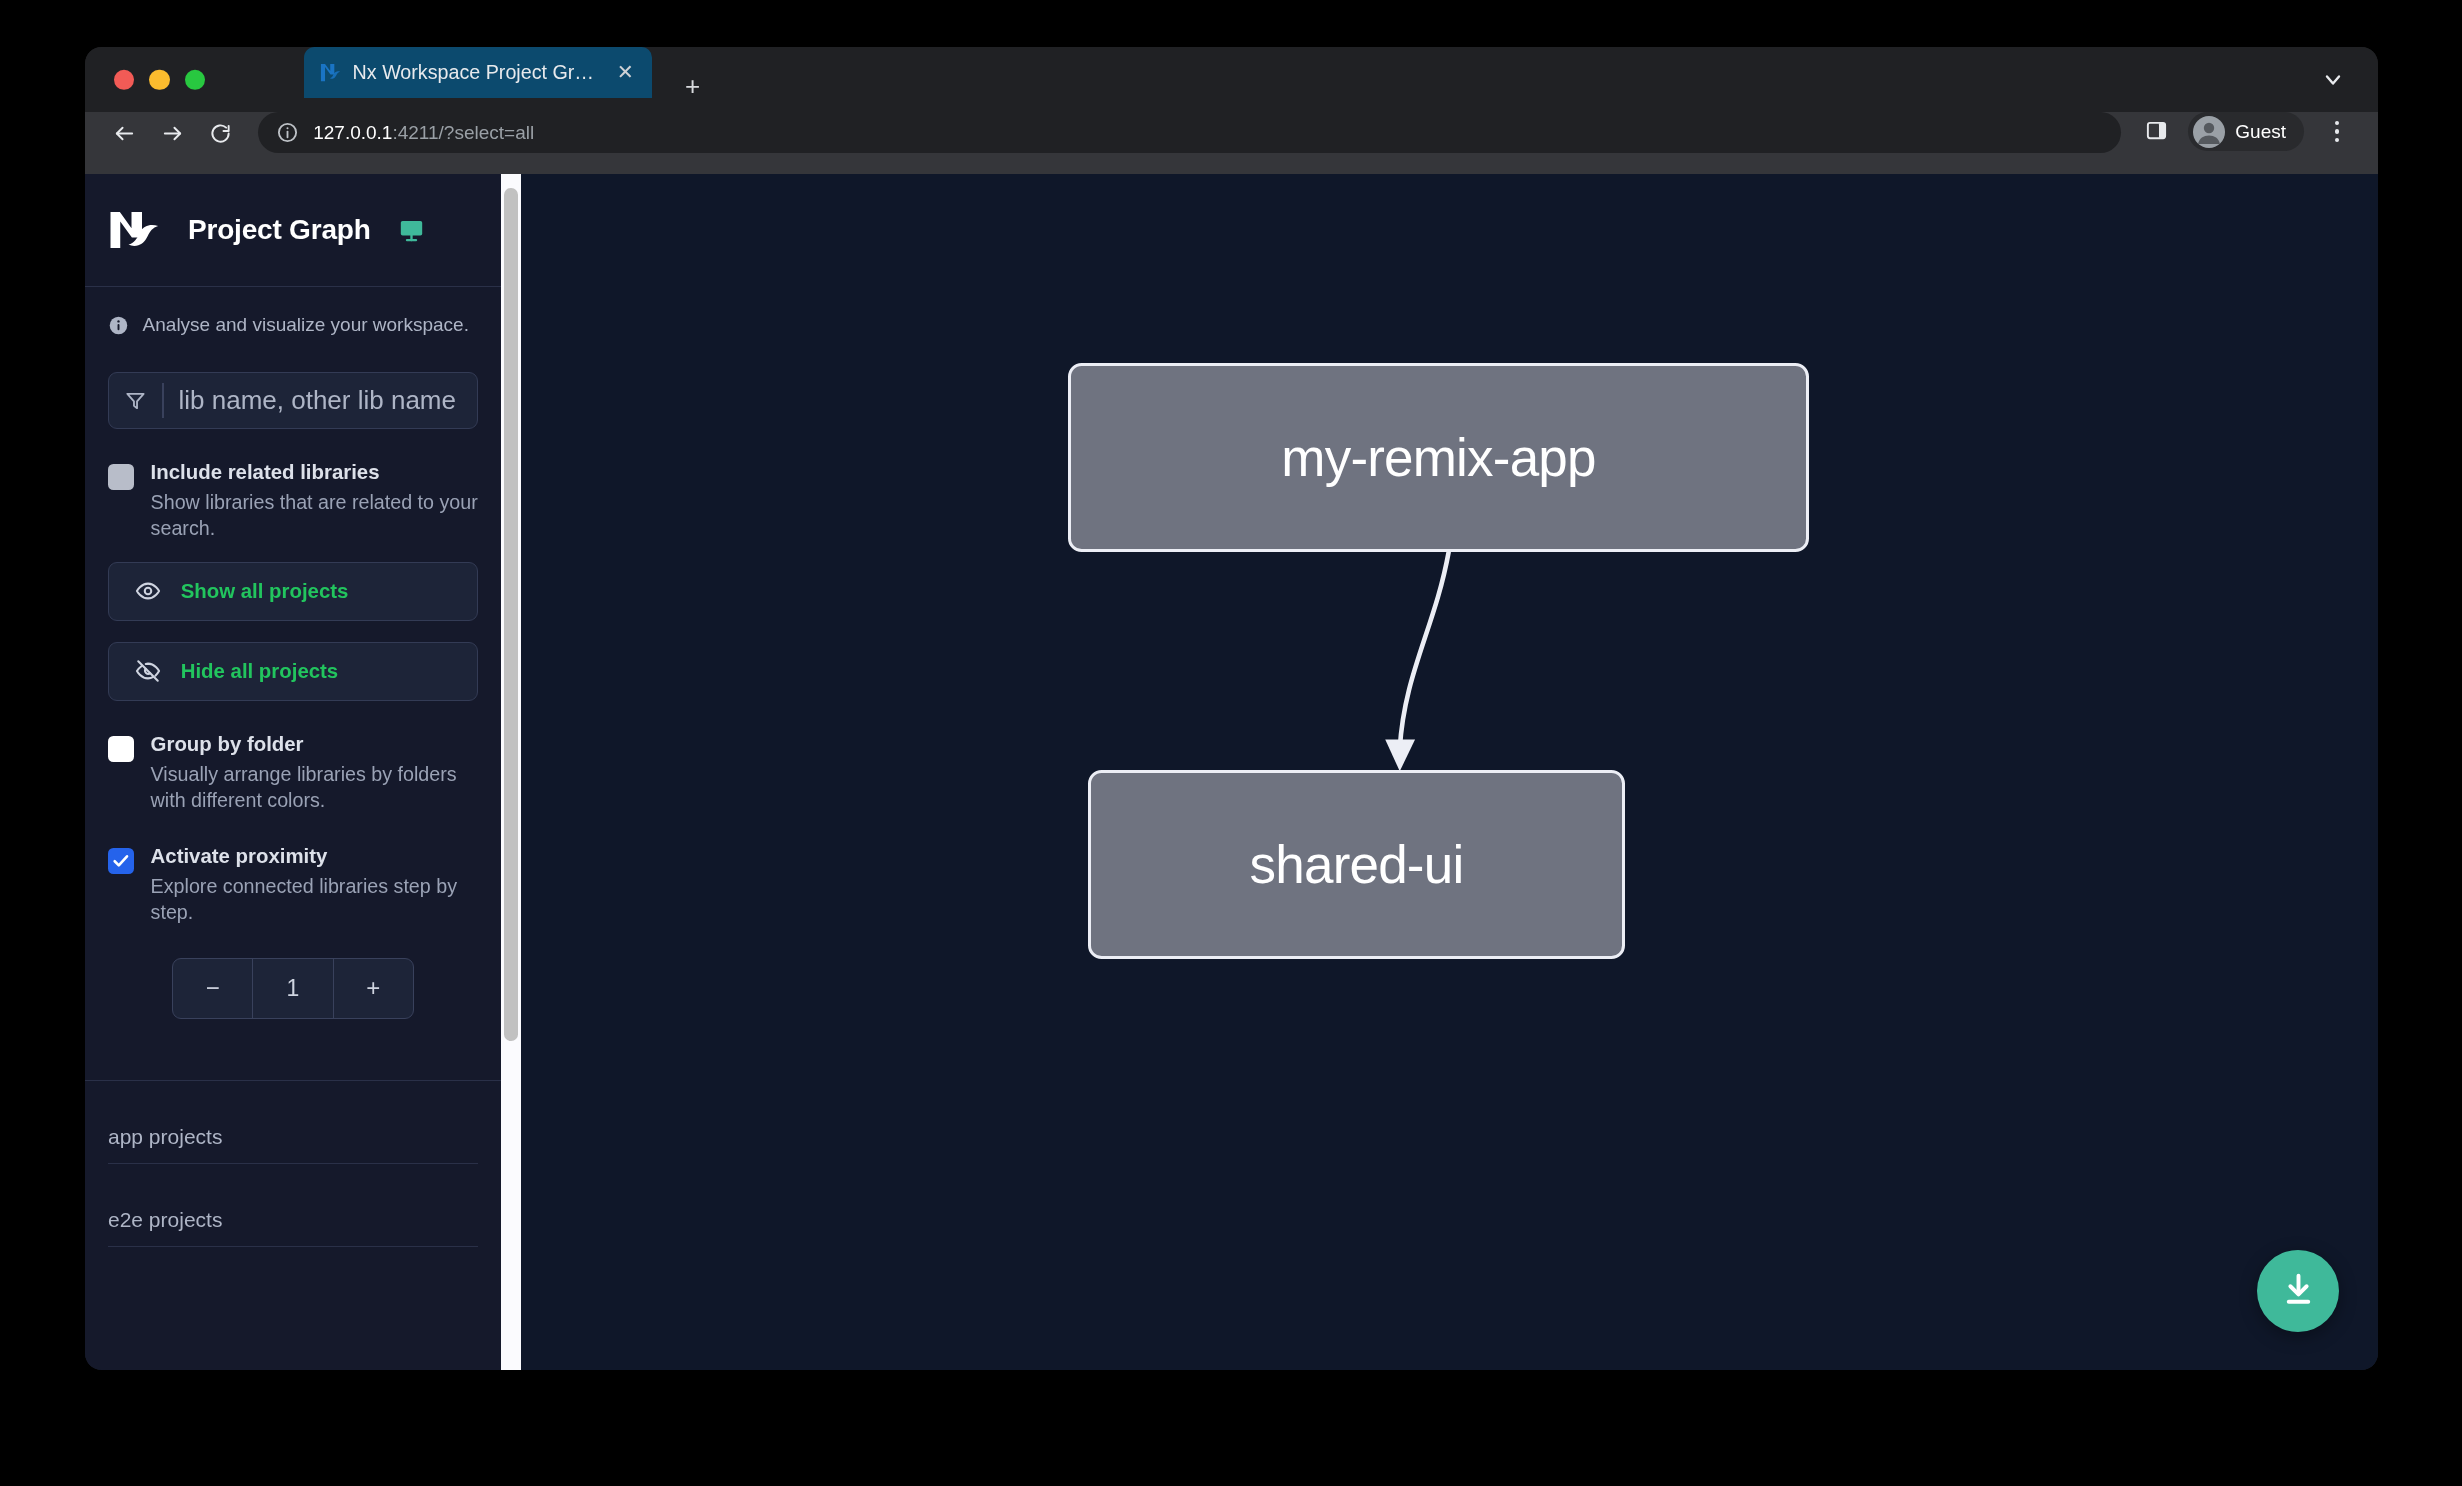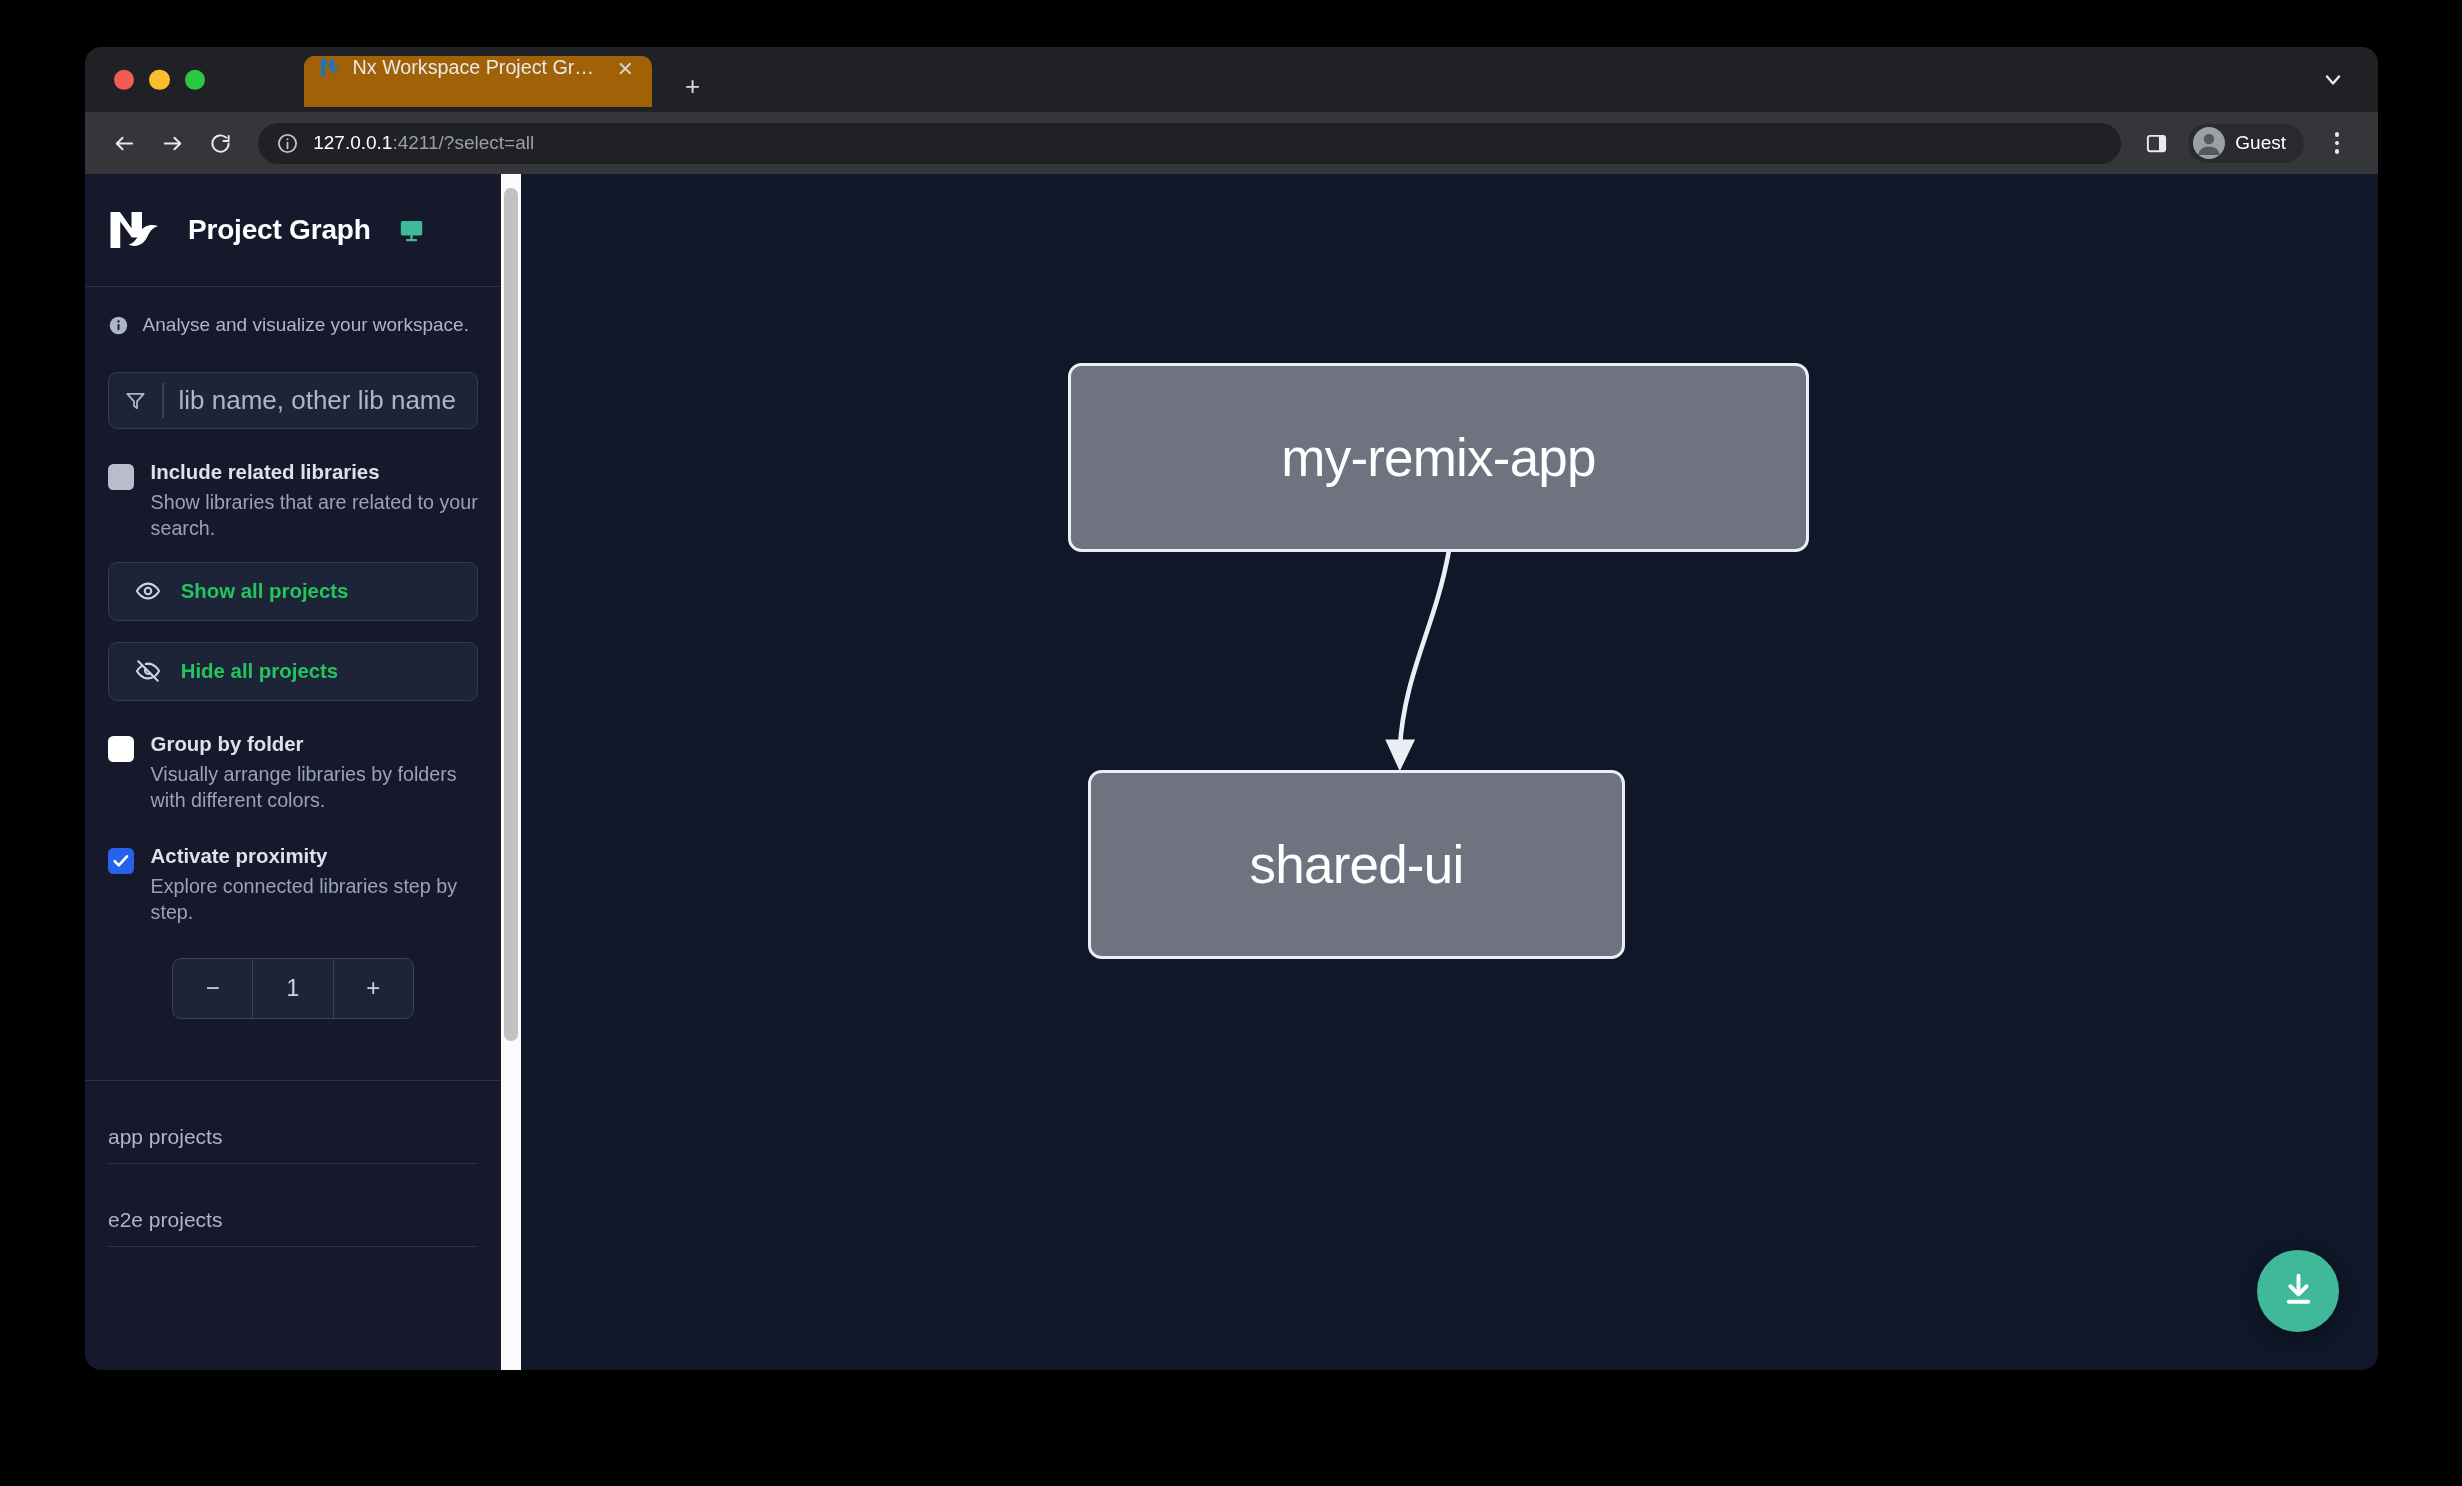--- a/index.html
+++ b/index.html
@@ -32,26 +32,26 @@
     transform: translateY(-50%);
     display: flex; gap: 15px;
   }
   .tl { width: 20.4px; height: 20.4px; border-radius: 50%; }
   .tl-red { background: #f25b56; }
   .tl-yellow { background: #fbbc2e; }
   .tl-green { background: #28c840; }
 
   #browser-tab {
     position: absolute;
-    left: 219px; top: 9px;
+    left: 219px; top: 0;
     height: 51px;
     width: 348px;
-    background: #a16207;
+    background: #0c4a6e;
     border-radius: 10.6px 10.6px 0 0;
-    display: flex; align-items: flex-start;
+    display: flex; align-items: center;
     padding: 0 13.6px 0 15px;
     gap: 10.6px;
   }
   #tab-favicon {
     width: 23px; height: 23px;
     flex: 0 0 23px;
     display: flex; align-items: center; justify-content: center;
   }
   #tab-title {
     flex: 1;
@@ -79,21 +79,21 @@
     width: 33px; height: 33px;
     display: flex; align-items: center; justify-content: center;
     color: #e8eaed;
   }
 
   
   #toolbar {
     position: relative;
     height: 62px;
     background: #35363a;
-    display: flex; align-items: center;
+    display: flex; 
     padding: 0 23px 0 18px;
     gap: 6px;
   }
   .nav-btn {
     width: 42px; height: 42px;
     display: flex; align-items: center; justify-content: center;
     color: #e8eaed;
     border-radius: 50%;
   }
   #omnibox {

